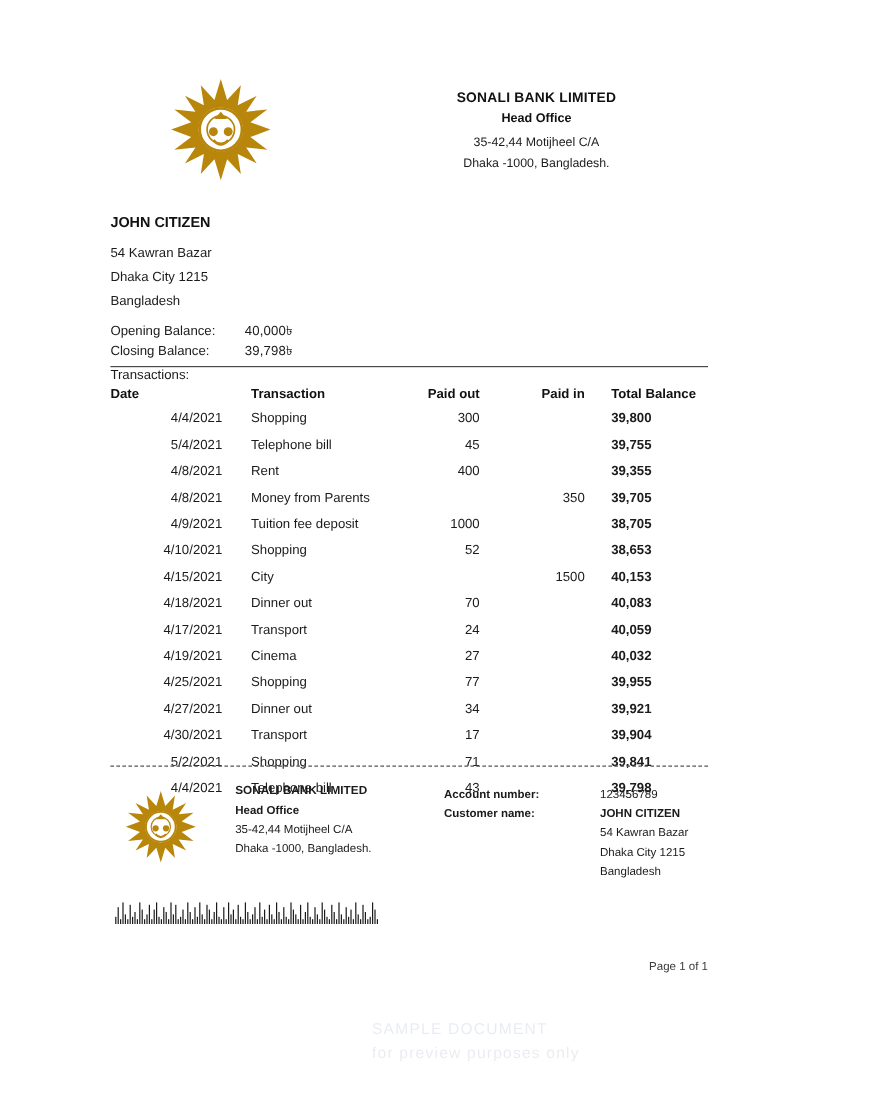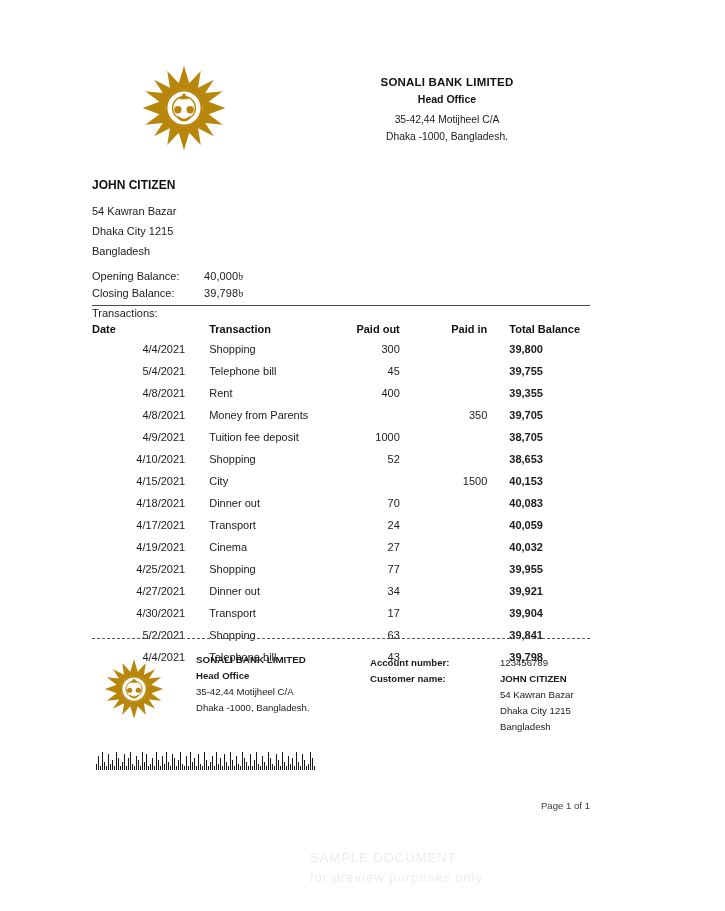--- a/index.html
+++ b/index.html
@@ -374,21 +374,21 @@
         <tr>
           <td class="c-date">4/30/2021</td>
           <td class="c-desc">Transport</td>
           <td class="c-out">17</td>
           <td class="c-in"></td>
           <td class="c-bal">39,904</td>
         </tr>
         <tr>
           <td class="c-date">5/2/2021</td>
           <td class="c-desc">Shopping</td>
-          <td class="c-out">63</td>
+          <td class="c-out">71</td>
           <td class="c-in"></td>
           <td class="c-bal">39,841</td>
         </tr>
         <tr>
           <td class="c-date">4/4/2021</td>
           <td class="c-desc">Telephone bill</td>
           <td class="c-out">43</td>
           <td class="c-in"></td>
           <td class="c-bal">39,798</td>
         </tr>

